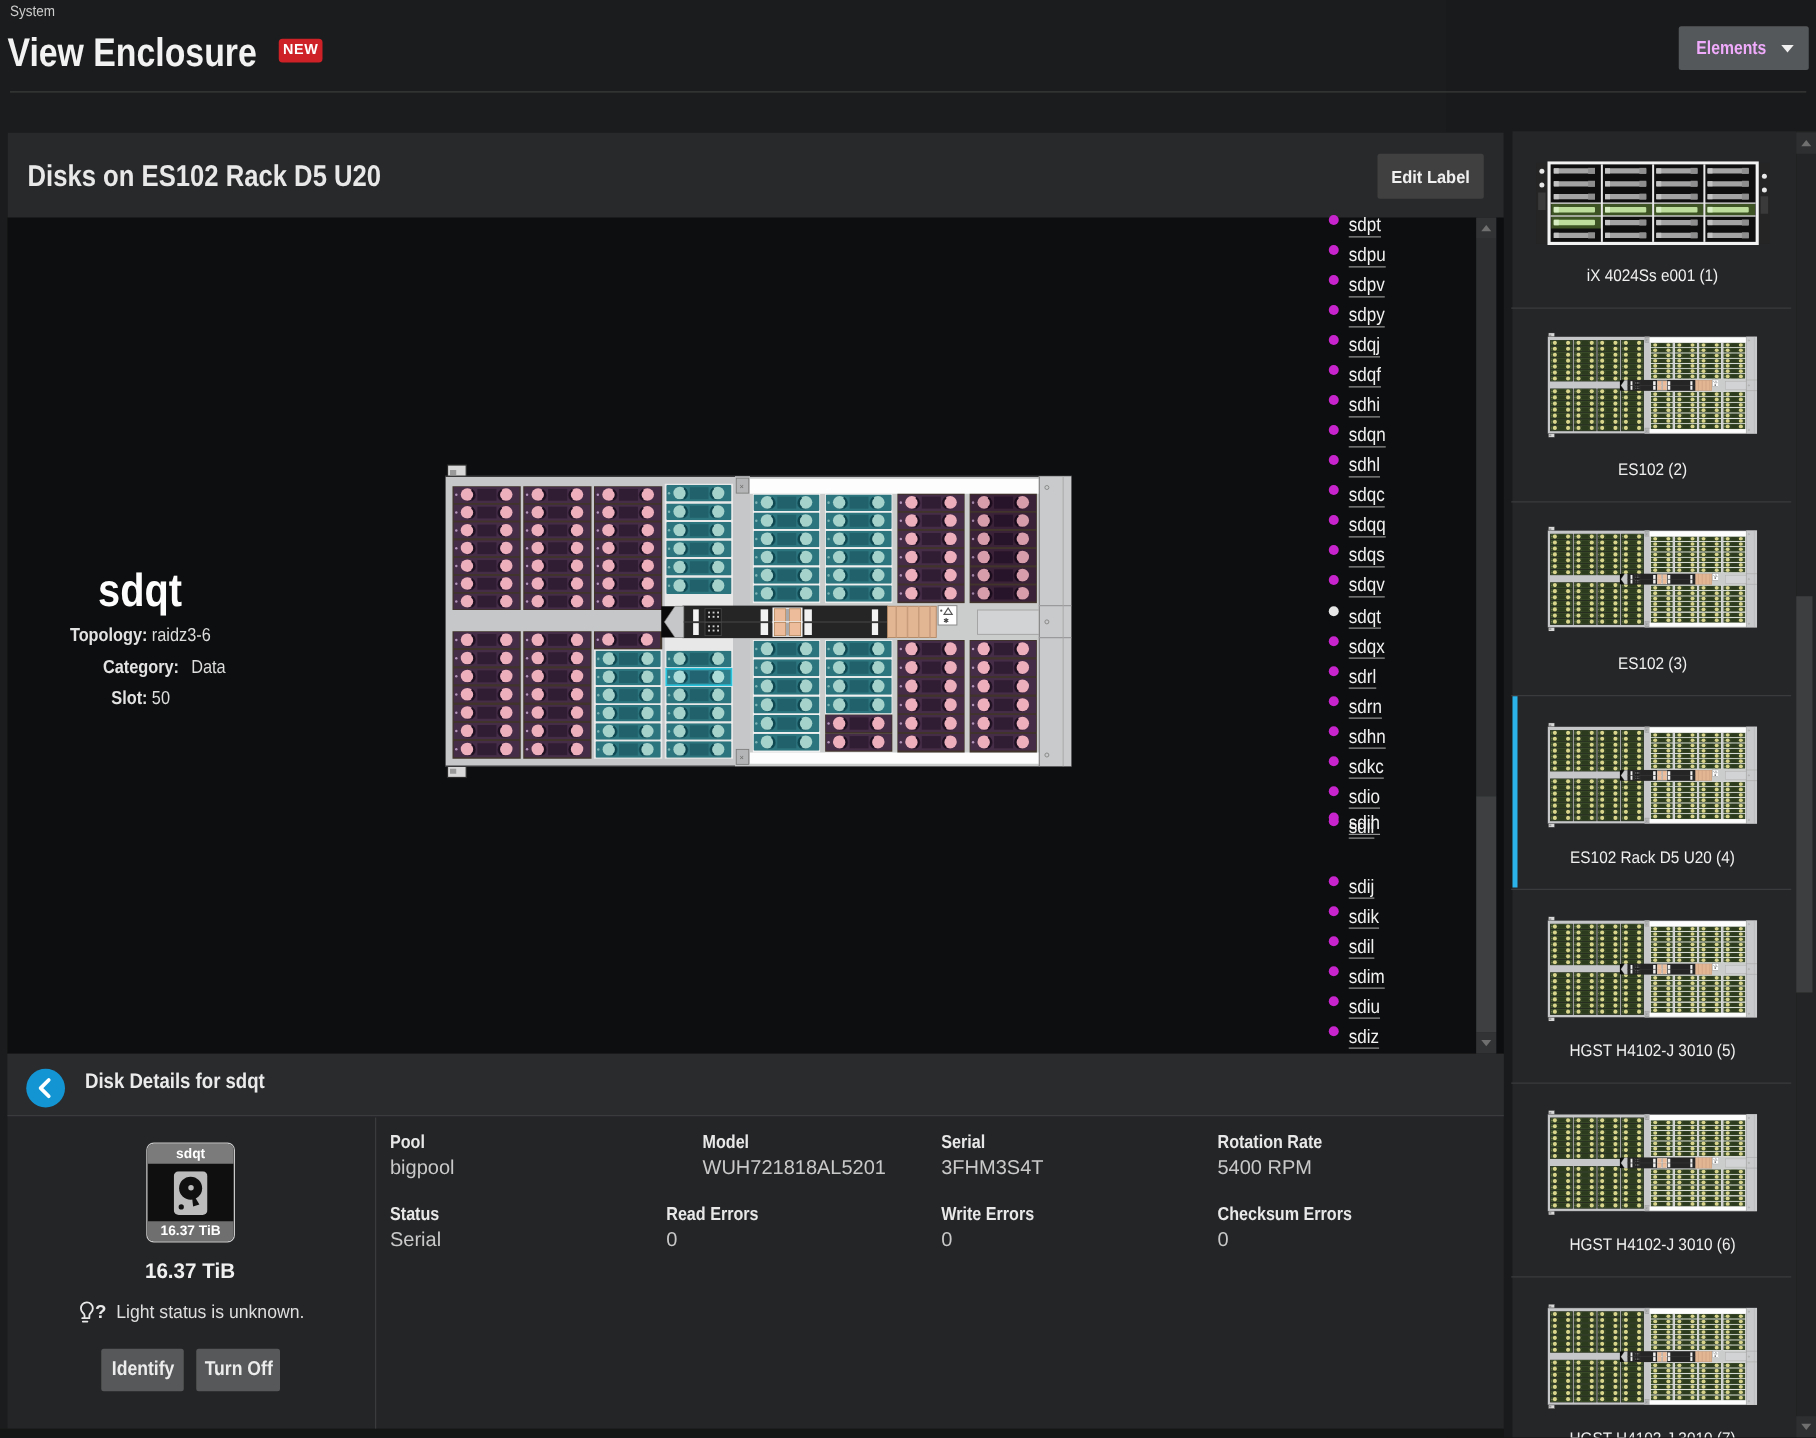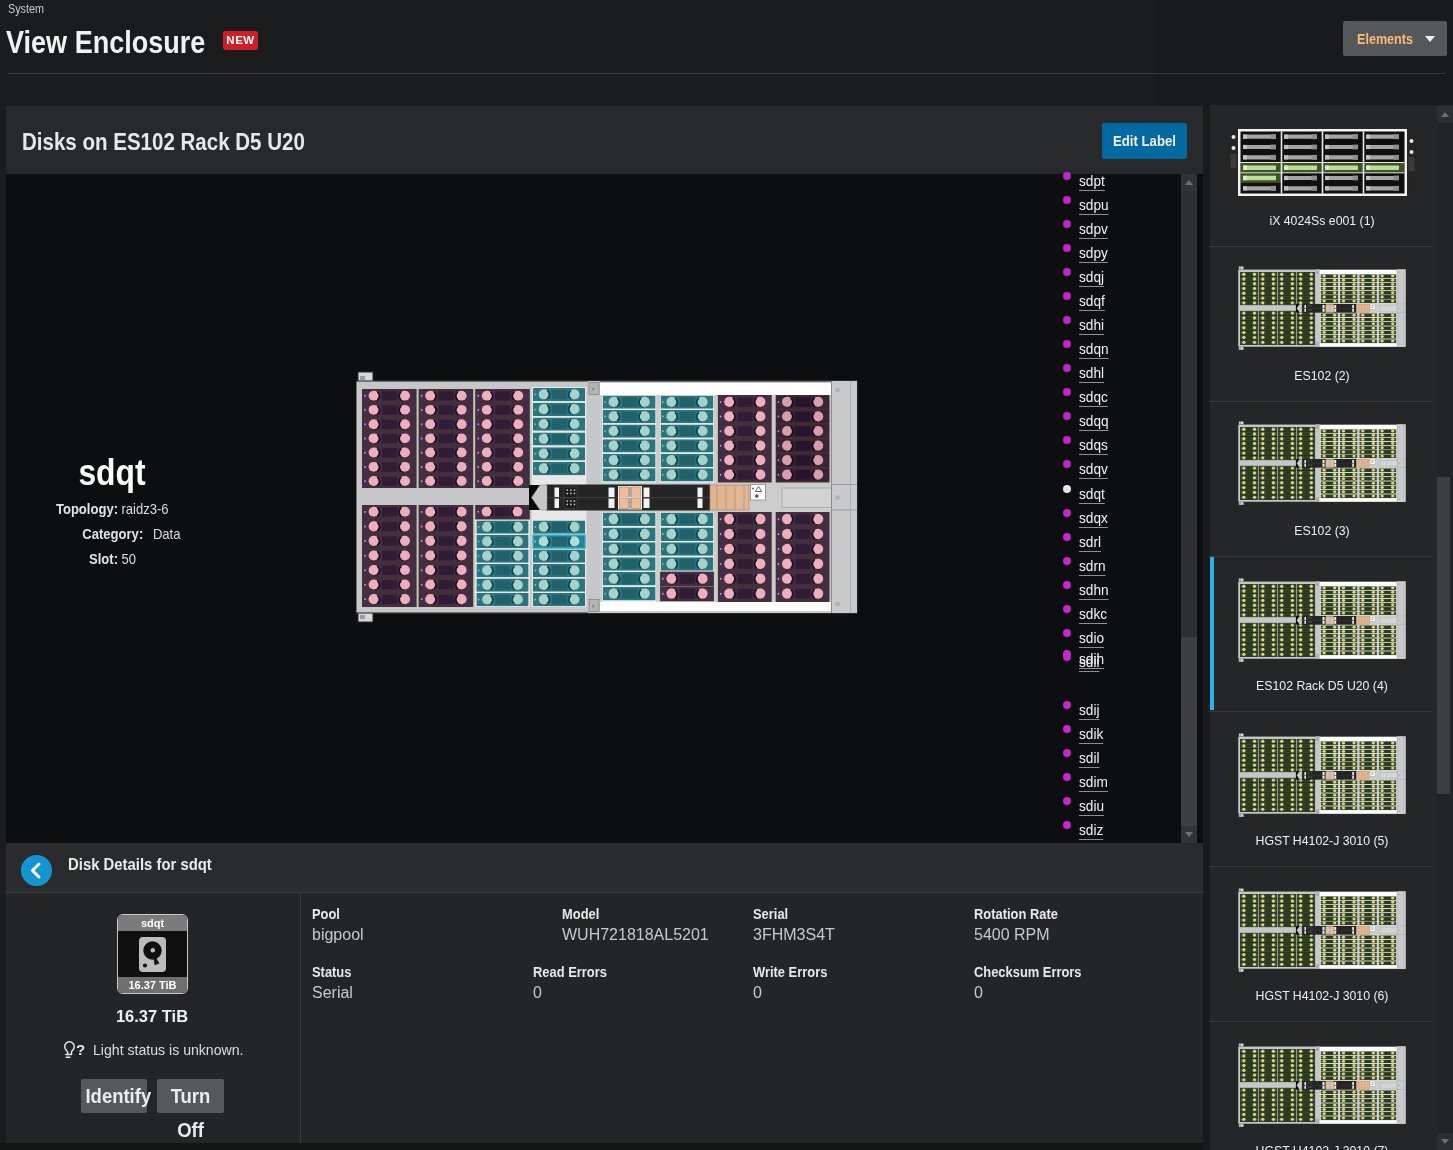--- a/index.html
+++ b/index.html
@@ -1,27 +1,27 @@
 <!DOCTYPE html>
 <html><head><meta charset="utf-8"><style>
 *{margin:0;padding:0;box-sizing:border-box}
 html,body{width:1453px;height:1150px;background:#191a1b;font-family:"Liberation Sans",sans-serif;overflow:hidden}
 .abs{position:absolute}
 #page{position:relative;width:1157px;height:1150px;background:#1b1c1d}
 .sys{position:absolute;left:8px;top:2px;font-size:12px;color:#cccccc;transform:scaleX(0.9);transform-origin:left}
 .h1{position:absolute;left:6px;top:24px;font-size:32px;font-weight:bold;color:#f2f2f2;transform:scaleX(0.845);transform-origin:left}
 .new{position:absolute;left:223px;top:31px;width:35px;height:19px;background:#cd2127;border-radius:3px;color:#fff;font-size:11.5px;font-weight:bold;text-align:center;line-height:19px;letter-spacing:0.5px}
-.elements{position:absolute;left:1343px;top:21px;width:104px;height:35px;background:#55585b;border-radius:2px;color:#fdba74;font-size:15px;font-weight:bold;line-height:35px}
+.elements{position:absolute;left:1343px;top:21px;width:104px;height:35px;background:#55585b;border-radius:2px;color:#f0abfc;font-size:15px;font-weight:bold;line-height:35px}
 .elements .tx{display:inline-block;margin-left:14px;transform:scaleX(0.84);transform-origin:left}
 .caret{position:absolute;right:12px;top:15px;width:0;height:0;border-left:5px solid transparent;border-right:5px solid transparent;border-top:6px solid #f0f0f0}
 .hr{position:absolute;left:8px;top:73px;width:1437px;height:1px;background:#3a3a3a}
 .card1{position:absolute;left:6px;top:106px;width:1197px;height:737px;background:#0d0e0f}
 .card1h{position:absolute;left:6px;top:106px;width:1197px;height:68px;background:#28292b}
 .c1title{position:absolute;left:22px;top:128px;font-size:24px;font-weight:bold;color:#e8e8e8;transform:scaleX(0.855);transform-origin:left}
-.editlbl{position:absolute;left:1102px;top:123px;width:85px;height:36px;background:#0369a1;border-radius:2px;color:#f0f0f0;font-size:14px;font-weight:bold;text-align:center;line-height:36px}
+.editlbl{position:absolute;left:1102px;top:123px;width:85px;height:36px;background:#404040;border-radius:2px;color:#f0f0f0;font-size:14px;font-weight:bold;text-align:center;line-height:36px}
 .editlbl .tx{display:inline-block;transform:scaleX(0.94)}
 .sdqt-big{position:absolute;left:0px;top:452px;width:224px;text-align:center;font-size:37px;font-weight:bold;color:#fdfdfd;transform:scaleX(0.86)}
 .info{position:absolute;left:6px;top:500px;width:224px;font-size:15px;color:#e2e2e2;transform:scaleX(0.87)}
 .info .row{display:flex;justify-content:center;margin-bottom:8px}
 .info .lab{font-weight:bold;width:112px;text-align:right}
 .info .val{width:112px;text-align:left;padding-left:4px;color:#dddddd}
 .li{position:absolute;left:1063px;height:24px;display:flex;}
 .dot{width:8px;height:8px;border-radius:50%;background:#c824cd;margin-right:8px;flex:none}
 .dot.w{background:#e6e6e6}
 .lnk{font-size:15.5px;color:#f2f2f2;text-decoration:underline;text-underline-offset:4px;text-decoration-color:#8f8f8f;text-decoration-thickness:1px;transform:scaleX(0.88);transform-origin:left}
@@ -34,21 +34,21 @@
 .card2{position:absolute;left:6px;top:843px;width:1197px;height:300px;background:#242527}
 .card2h{position:absolute;left:6px;top:843px;width:1197px;height:50px;background:#292b2d;border-bottom:1px solid #3a3b3c}
 .backc{position:absolute;left:21px;top:855px;width:31px;height:31px;border-radius:50%;background:#1495d3}
 .c2title{position:absolute;left:68px;top:855px;font-size:17px;font-weight:bold;color:#ebebeb;transform:scaleX(0.875);transform-origin:left}
 .vdiv{position:absolute;left:300px;top:894px;width:1px;height:249px;background:#3a3b3c}
 .dcard{position:absolute;left:117px;top:914px;width:71px;height:80px;border:1.5px solid #c9c9c9;border-radius:6px;overflow:hidden;background:#0f0f0f}
 .dcard .t{height:16px;background:#7b7b7b;color:#fff;font-size:11px;font-weight:bold;text-align:center;line-height:16px}
 .dcard .b{position:absolute;bottom:0;width:100%;height:16.5px;background:#6f6f6f;color:#fff;font-size:11px;font-weight:bold;text-align:center;line-height:16px}
 .tib{position:absolute;left:62px;top:1007px;width:180px;text-align:center;font-size:17px;font-weight:bold;color:#f0f0f0;transform:scaleX(0.97)}
 .light{position:absolute;left:93px;top:1041px;font-size:15px;color:#dedede;transform:scaleX(0.94);transform-origin:left}
-.btn{position:absolute;top:1079px;height:34px;background:#565859;border-radius:2px;color:#ececec;font-size:21px;font-weight:bold;text-align:center;line-height:34px}
+.btn{position:absolute;top:1079px;height:34px;background:#565859;border-radius:2px;color:#ececec;font-size:16px;font-weight:bold;text-align:center;line-height:34px}
 .btn .tx{display:inline-block;transform:scaleX(0.88)}
 .sidebar{position:absolute;left:1210px;top:105px;width:227px;height:1045px;background:#252628}
 .sep{position:absolute;left:1209px;width:224px;height:1px;background:#3a3b3c}
 .slabel{position:absolute;left:1210px;width:224px;text-align:center;font-size:13.5px;color:#f0f0f0;transform:scaleX(0.91)}
 .ssb{position:absolute;left:1437px;top:105px;width:16px;height:1045px;background:#232425}
 .ssb .thumb{position:absolute;left:0;top:372px;width:13px;height:317px;background:#3c3e3f}
 .glabel{font-size:15px;font-weight:bold;color:#e8e8e8;margin-bottom:4px;transform:scaleX(0.86);transform-origin:left}
 .gval{font-size:16px;color:#c9c9c9}
 .bstrip{position:absolute;left:0;top:1143px;width:1203px;height:7px;background:#141515}
 </style></head>

